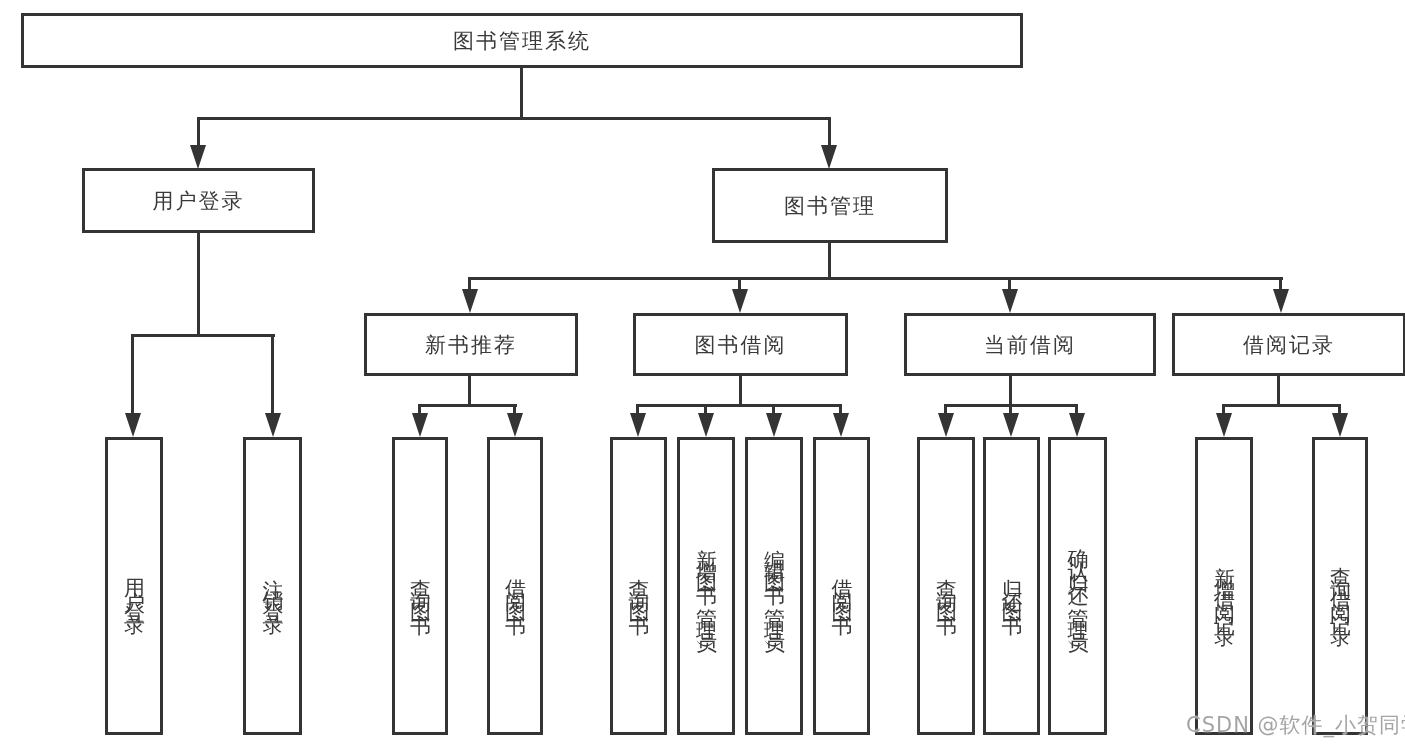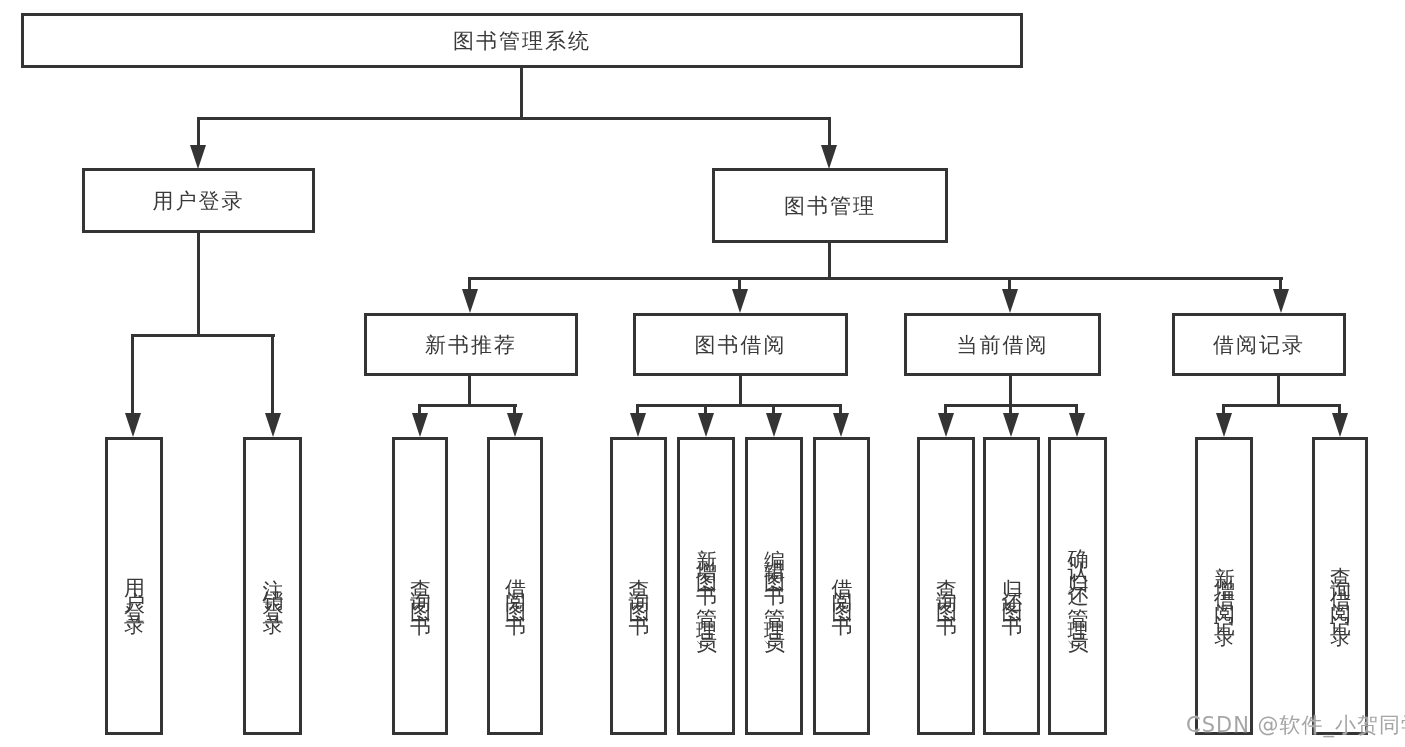--- a/index.html
+++ b/index.html
@@ -139,24 +139,24 @@
   <div class="box" style="left:712px;top:168px;width:236px;height:75px;">
     <span class="hlabel">图书管理</span>
   </div>
 
   <div class="box" style="left:633px;top:313px;width:215px;height:63px;">
     <span class="hlabel">图书借阅</span>
   </div>
   <div class="box" style="left:364px;top:313px;width:214px;height:63px;">
     <span class="hlabel">新书推荐</span>
   </div>
-  <div class="box" style="left:904px;top:313px;width:197px;height:63px;">
+  <div class="box" style="left:904px;top:313px;width:252px;height:63px;">
     <span class="hlabel">当前借阅</span>
   </div>
-  <div class="box" style="left:1172px;top:313px;width:174px;height:63px;">
+  <div class="box" style="left:1172px;top:313px;width:234px;height:63px;">
     <span class="hlabel">借阅记录</span>
   </div>
 
   <div class="box" style="left:105px;top:437px;width:58px;height:298px;">
     <span class="vtext">用户登录</span>
   </div>
   <div class="box" style="left:243px;top:437px;width:59px;height:298px;">
     <span class="vtext">注销登录</span>
   </div>
 

